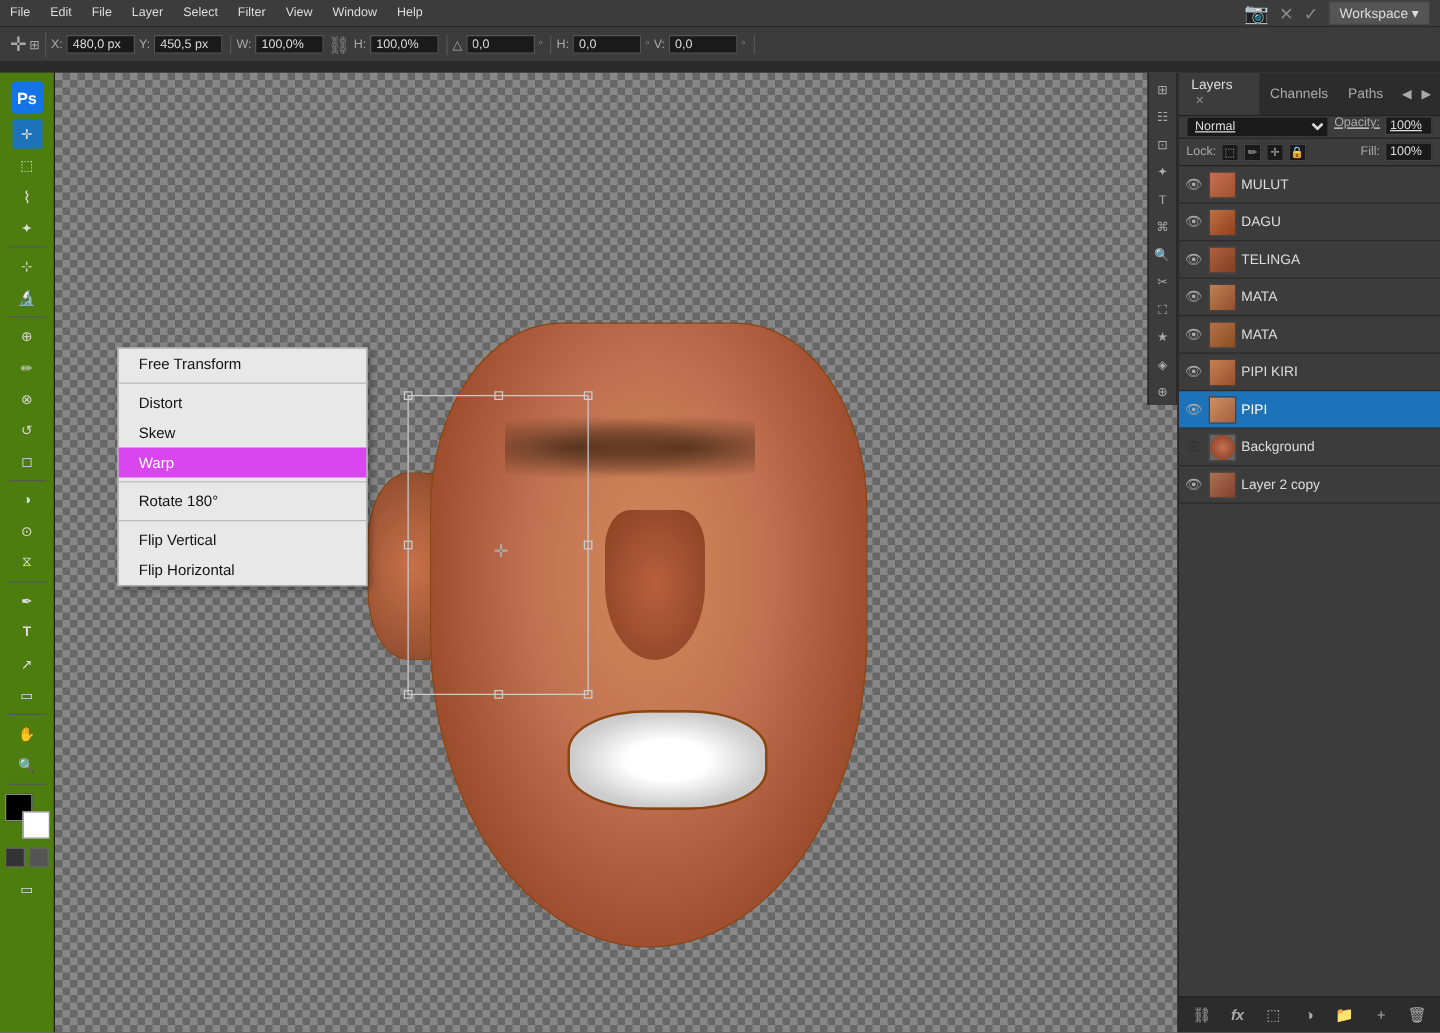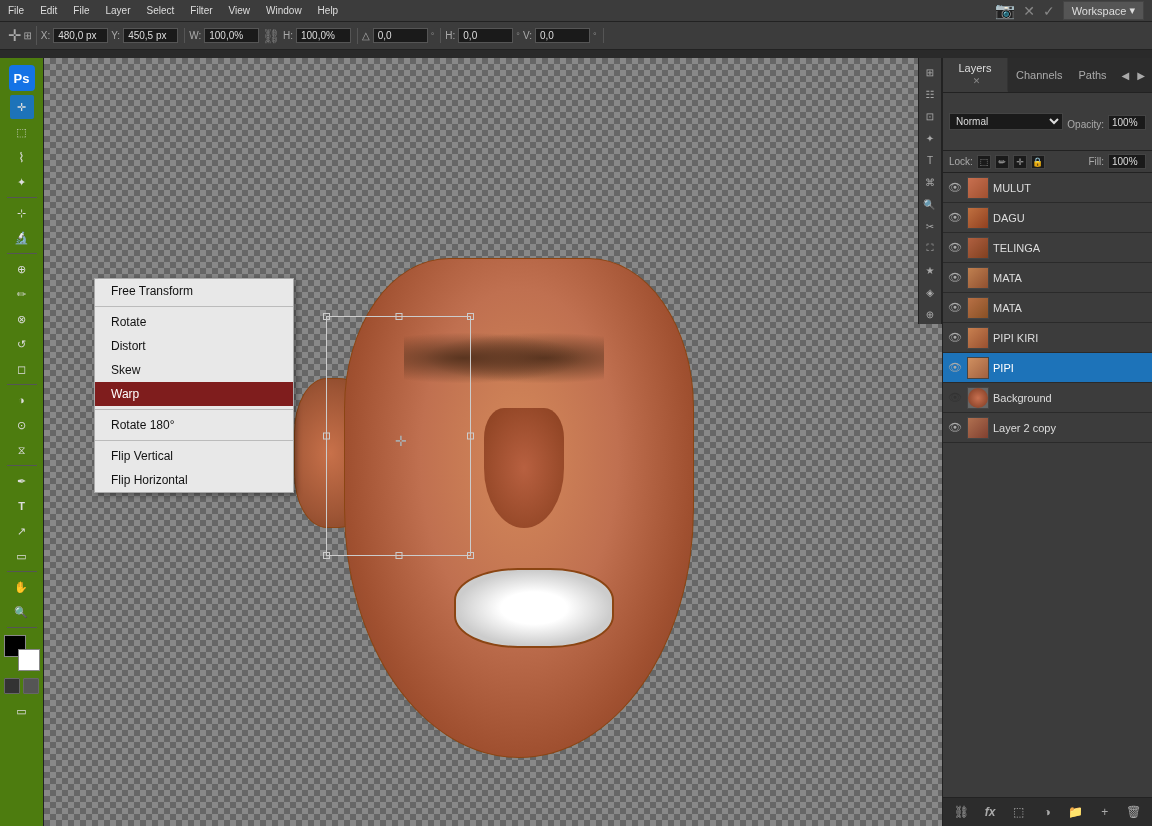--- a/index.html
+++ b/index.html
@@ -78,39 +78,39 @@
 
     
     #context-menu {
       position: absolute; top: 220px; left: 50px; width: 200px;
       background: #e8e8e8; border: 1px solid #aaa; box-shadow: 2px 2px 6px rgba(0,0,0,0.4);
       z-index: 200; color: #111;
     }
     .ctx-item {
       padding: 5px 16px; cursor: pointer; font-size: 12px; color: #111;
     }
-    .ctx-item.highlighted { background: #7f1d1d; color: white; }
+    .ctx-item.highlighted { background: #d946ef; color: white; }
     .ctx-separator { height: 1px; background: #bbb; margin: 3px 0; }
 
     
     #right-panel {
       position: absolute; top: 58px; right: 0; width: 210px; bottom: 0;
       background: #3c3c3c; border-left: 1px solid #222; display: flex; flex-direction: column;
     }
 
     
     .panel-tabs { display: flex; background: #2c2c2c; border-bottom: 1px solid #222; }
     .panel-tab {
       padding: 4px 10px; font-size: 11px; color: #aaa; cursor: pointer; border-right: 1px solid #333;
     }
     .panel-tab.active { background: #3c3c3c; color: #ddd; border-bottom: 2px solid #3c3c3c; }
     .panel-tab-close { font-size: 9px; color: #888; margin-left: 3px; cursor: pointer; }
 
     
-    .layers-controls { padding: 20px 6px; display: flex; align-items: flex-end; gap: 4px; border-bottom: 1px solid #222; }
+    .layers-controls { padding: 0 6px; display: flex; align-items: flex-start; gap: 4px; border-bottom: 1px solid #222; text-decoration: underline; }
     .blend-select { background: #1a1a1a; color: #ddd; border: 1px solid #444; padding: 1px 2px; font-size: 10px; flex: 1; }
     .opacity-label { font-size: 10px; color: #aaa; }
     .opacity-value { background: #1a1a1a; color: #ddd; border: 1px solid #444; padding: 1px 3px; font-size: 10px; width: 38px; }
 
     .layers-lock { padding: 3px 6px; display: flex; align-items: center; gap: 4px; border-bottom: 1px solid #222; font-size: 10px; color: #aaa; }
     .lock-icon { width: 14px; height: 14px; background: #1a1a1a; border: 1px solid #444; display: flex; align-items: center; justify-content: center; font-size: 9px; cursor: pointer; }
     .fill-label { margin-left: auto; color: #aaa; font-size: 10px; }
     .fill-value { background: #1a1a1a; color: #ddd; border: 1px solid #444; padding: 1px 3px; font-size: 10px; width: 38px; }
 
     
@@ -335,21 +335,20 @@
       <div class="transform-handle handle-mr"></div>
       <div class="transform-handle handle-bl"></div>
       <div class="transform-handle handle-bm"></div>
       <div class="transform-handle handle-br"></div>
       <div class="handle-center transform-handle">✛</div>
     </div>
 
     <div id="context-menu">
       <div class="ctx-item">Free Transform</div>
       <div class="ctx-separator"></div>
-      <div class="ctx-item">Rotate</div>
       <div class="ctx-item">Distort</div>
       <div class="ctx-item">Skew</div>
       <div class="ctx-item highlighted">Warp</div>
       <div class="ctx-separator"></div>
       <div class="ctx-item">Rotate 180°</div>
       <div class="ctx-separator"></div>
       <div class="ctx-item">Flip Vertical</div>
       <div class="ctx-item">Flip Horizontal</div>
     </div>
   </div>
@@ -366,21 +365,21 @@
   <div class="mini-btn">✂</div>
   <div class="mini-btn">⛶</div>
   <div class="mini-btn">★</div>
   <div class="mini-btn">◈</div>
   <div class="mini-btn">⊕</div>
 </div>
 
 <div id="right-panel">
 
   <div class="panel-tabs">
-    <div style="display:flex;align-items:center;flex:1;text-align:center;">
+    <div style="display:flex;align-items:center;flex:1;">
       <div class="panel-tab active">
         <span>Layers</span>
         <span class="panel-tab-close">✕</span>
       </div>
       <div class="channels-tab">Channels</div>
       <div class="channels-tab">Paths</div>
     </div>
     <div style="display:flex;align-items:center;gap:2px;padding:0 4px;">
       <span class="collapse-btn">◀</span>
       <span class="collapse-btn">▶</span>

